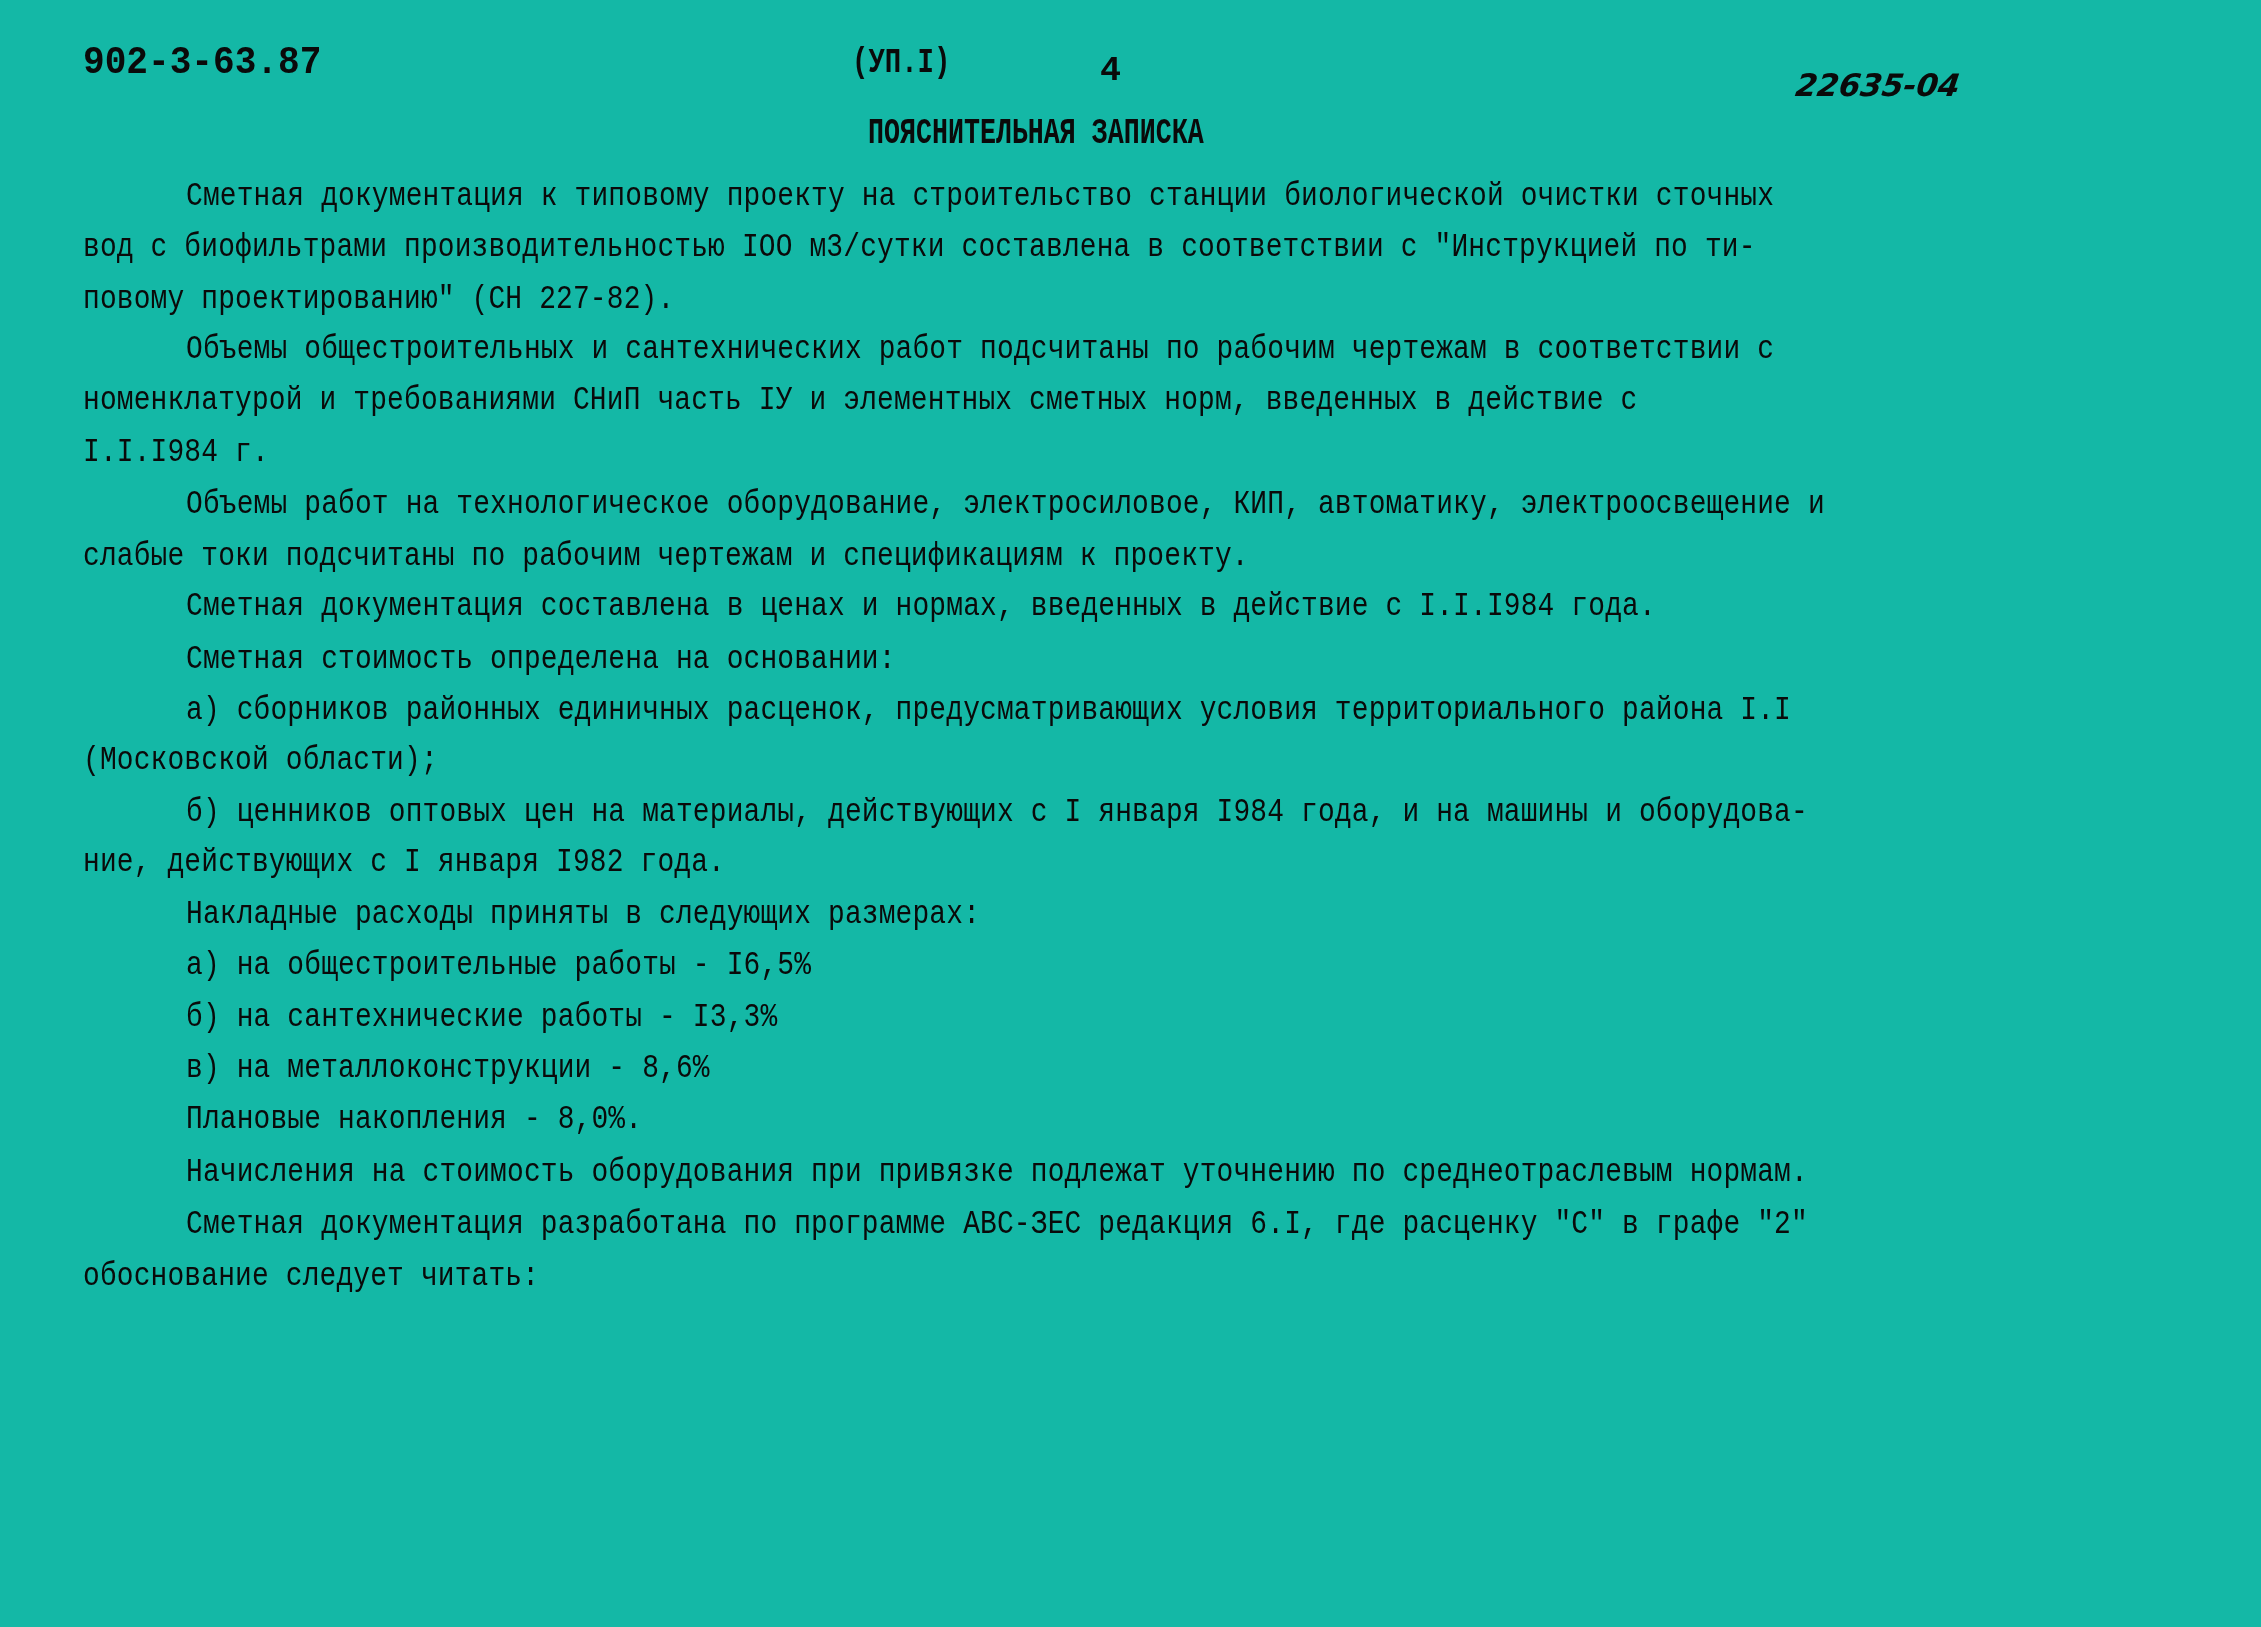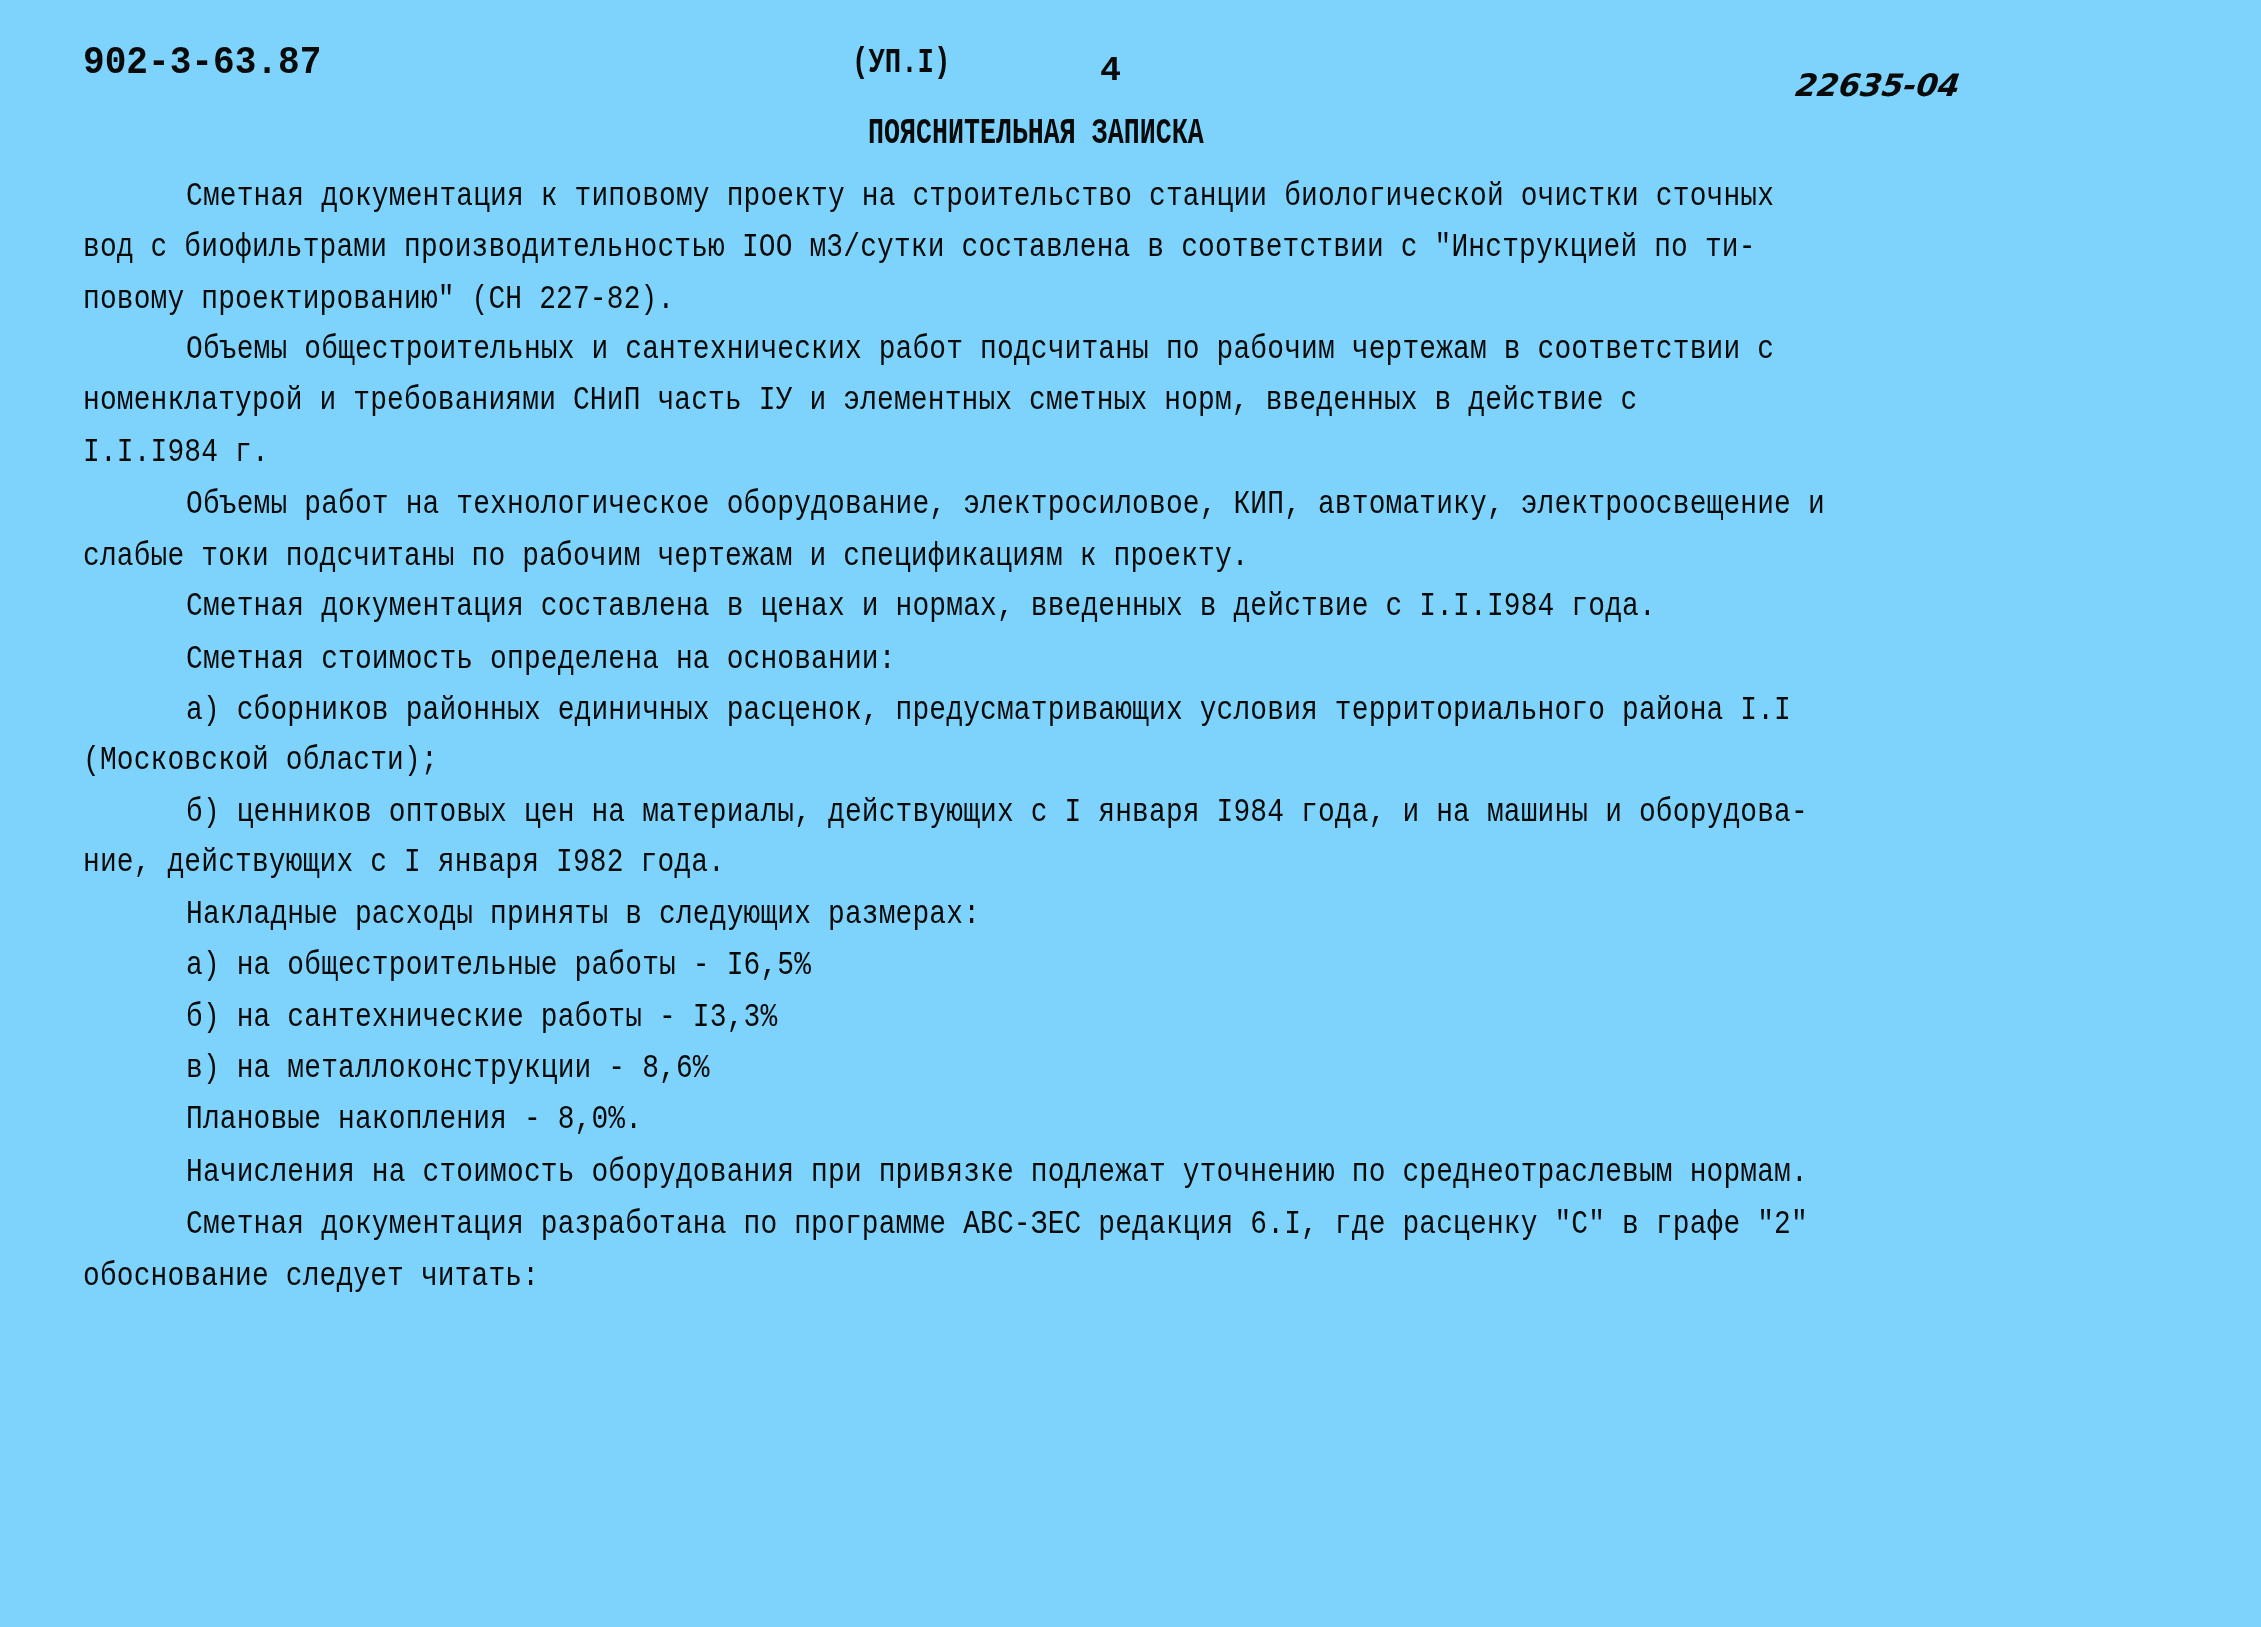--- a/index.html
+++ b/index.html
@@ -13,21 +13,21 @@
       position: relative;
       overflow: hidden;
       color: #0a0a0a;
       font-family: "Liberation Mono", "DejaVu Sans Mono", monospace;
     }
     .page {
       position: absolute;
       left: 0; top: 0;
       width: 2261px;
       height: 1627px;
-      background: #7dd3fc;
+      background: #14b8a6;
     }
     .hdr {
       position: absolute;
       font-family: "Liberation Mono", "DejaVu Sans Mono", monospace;
       font-weight: bold;
       white-space: nowrap;
       line-height: 1;
     }
     .doc-code {
       left: 83px; top: 44px;

